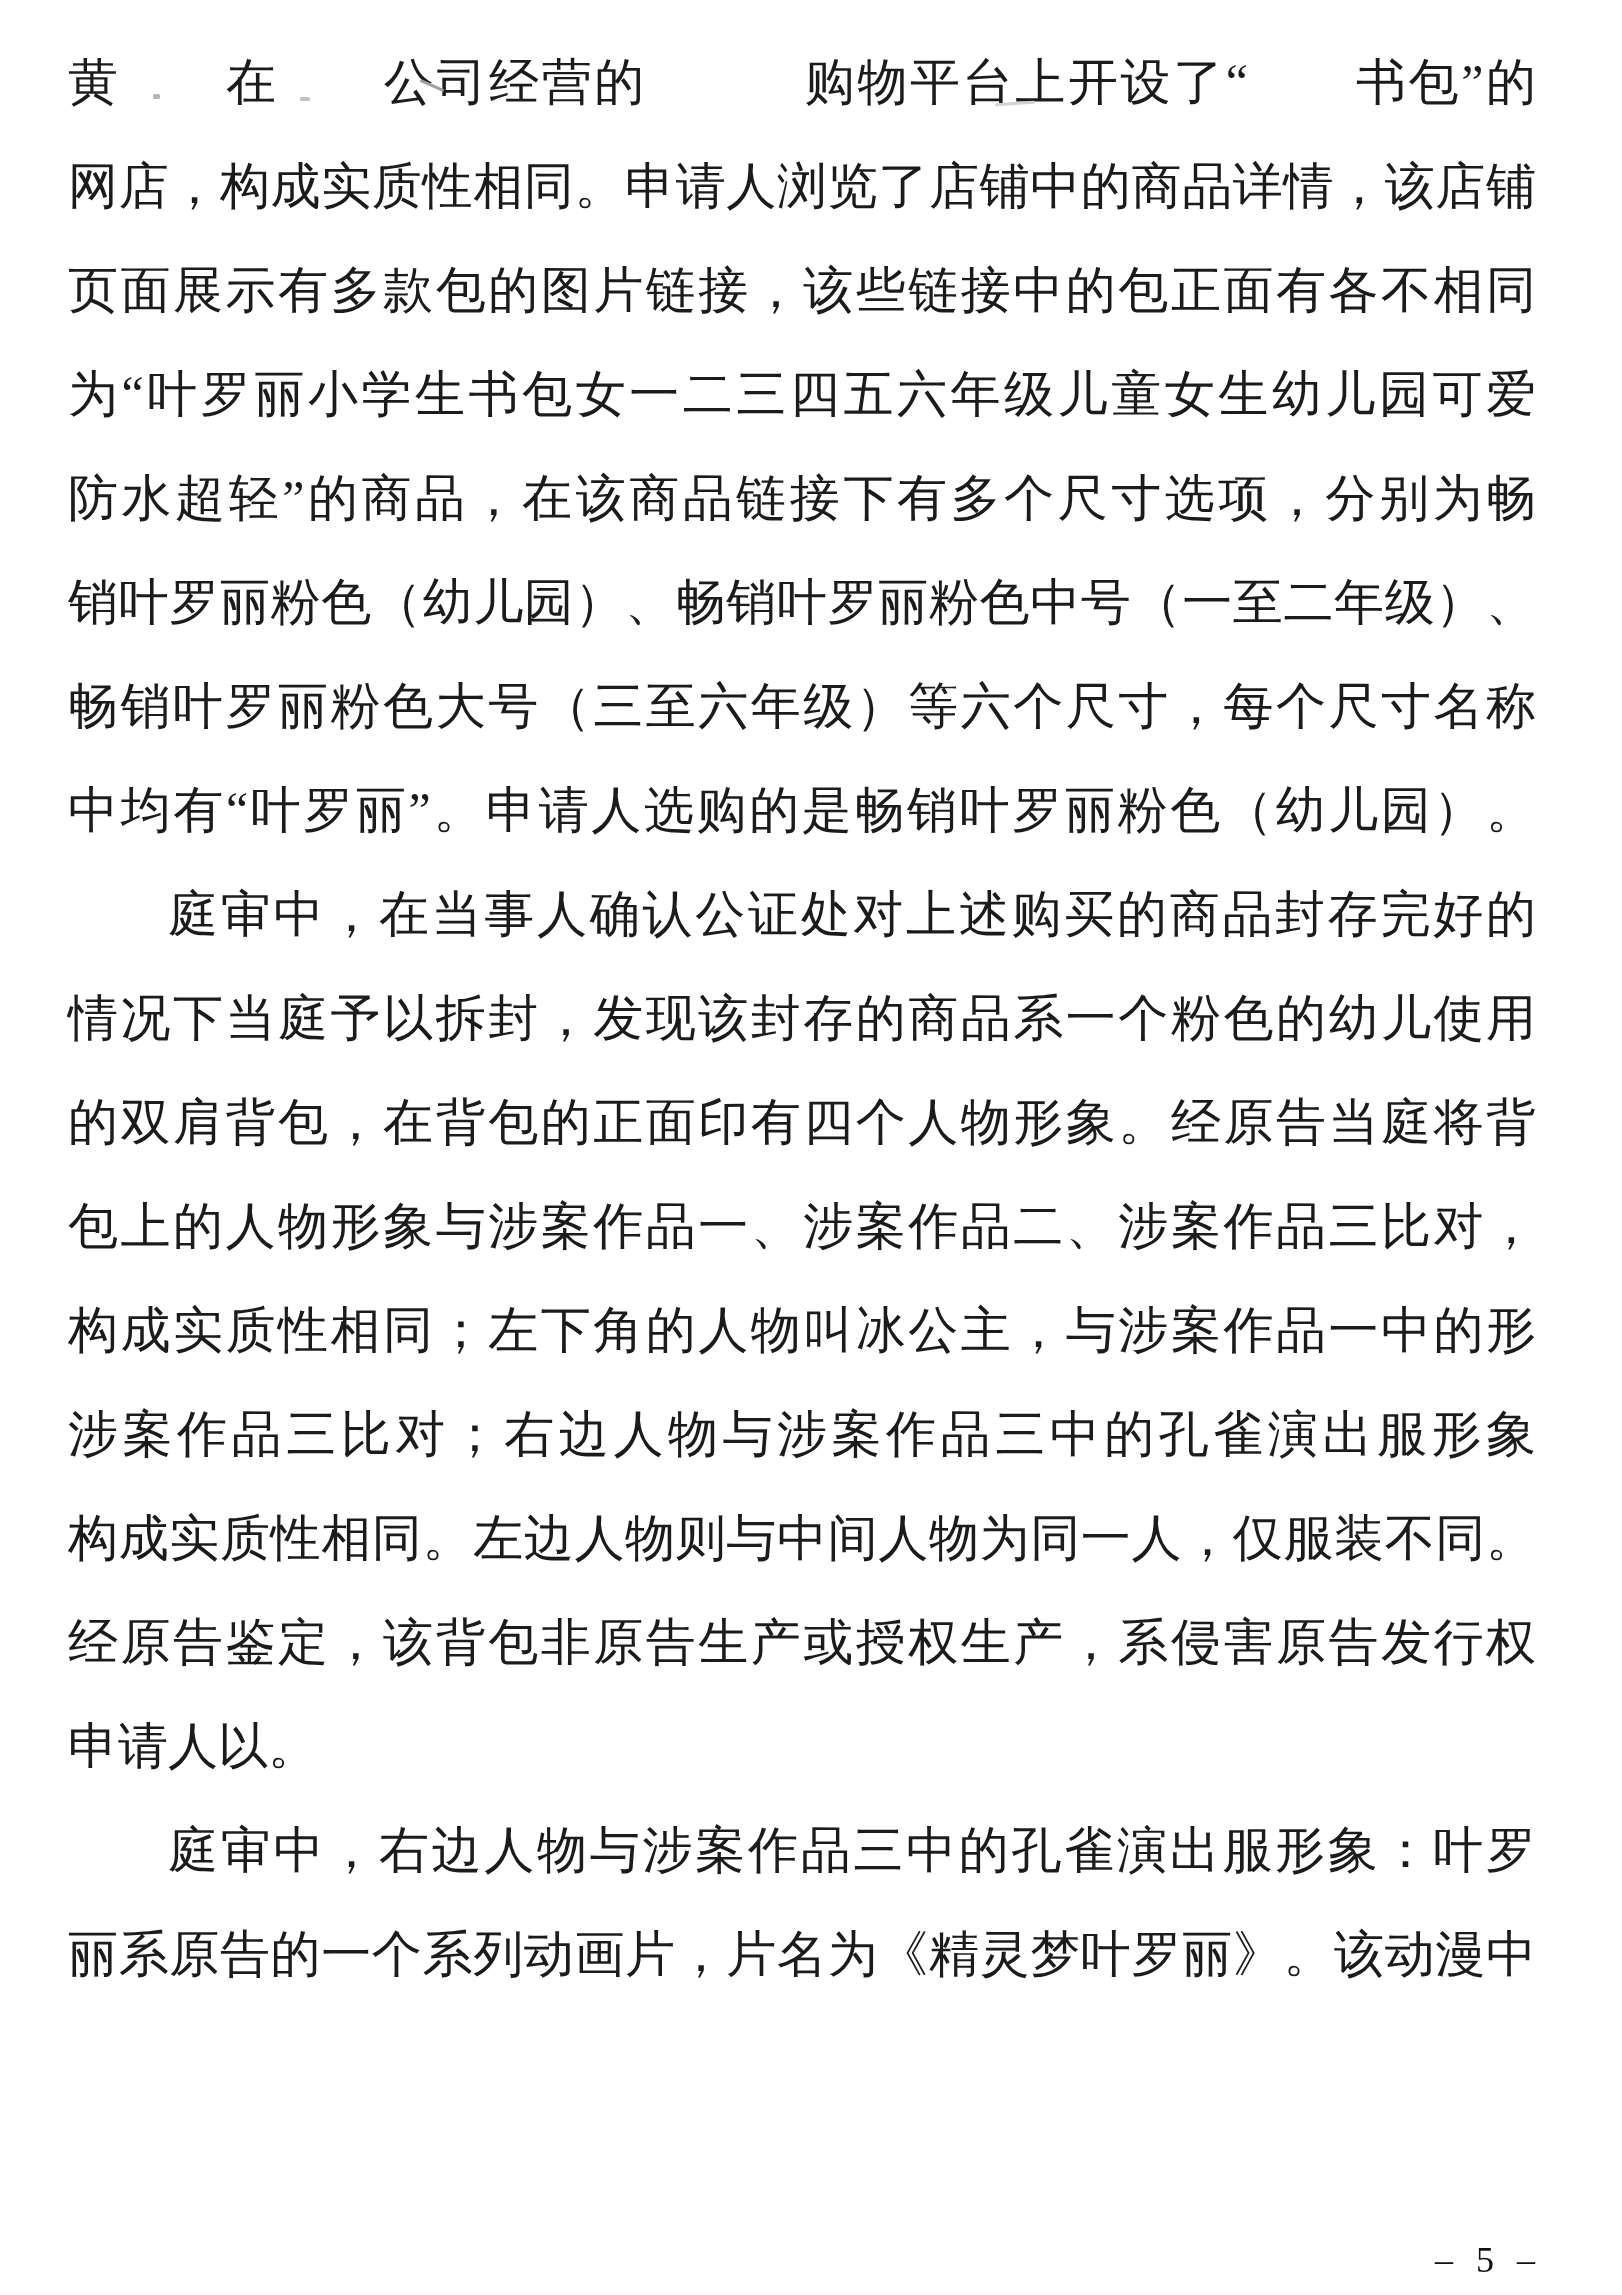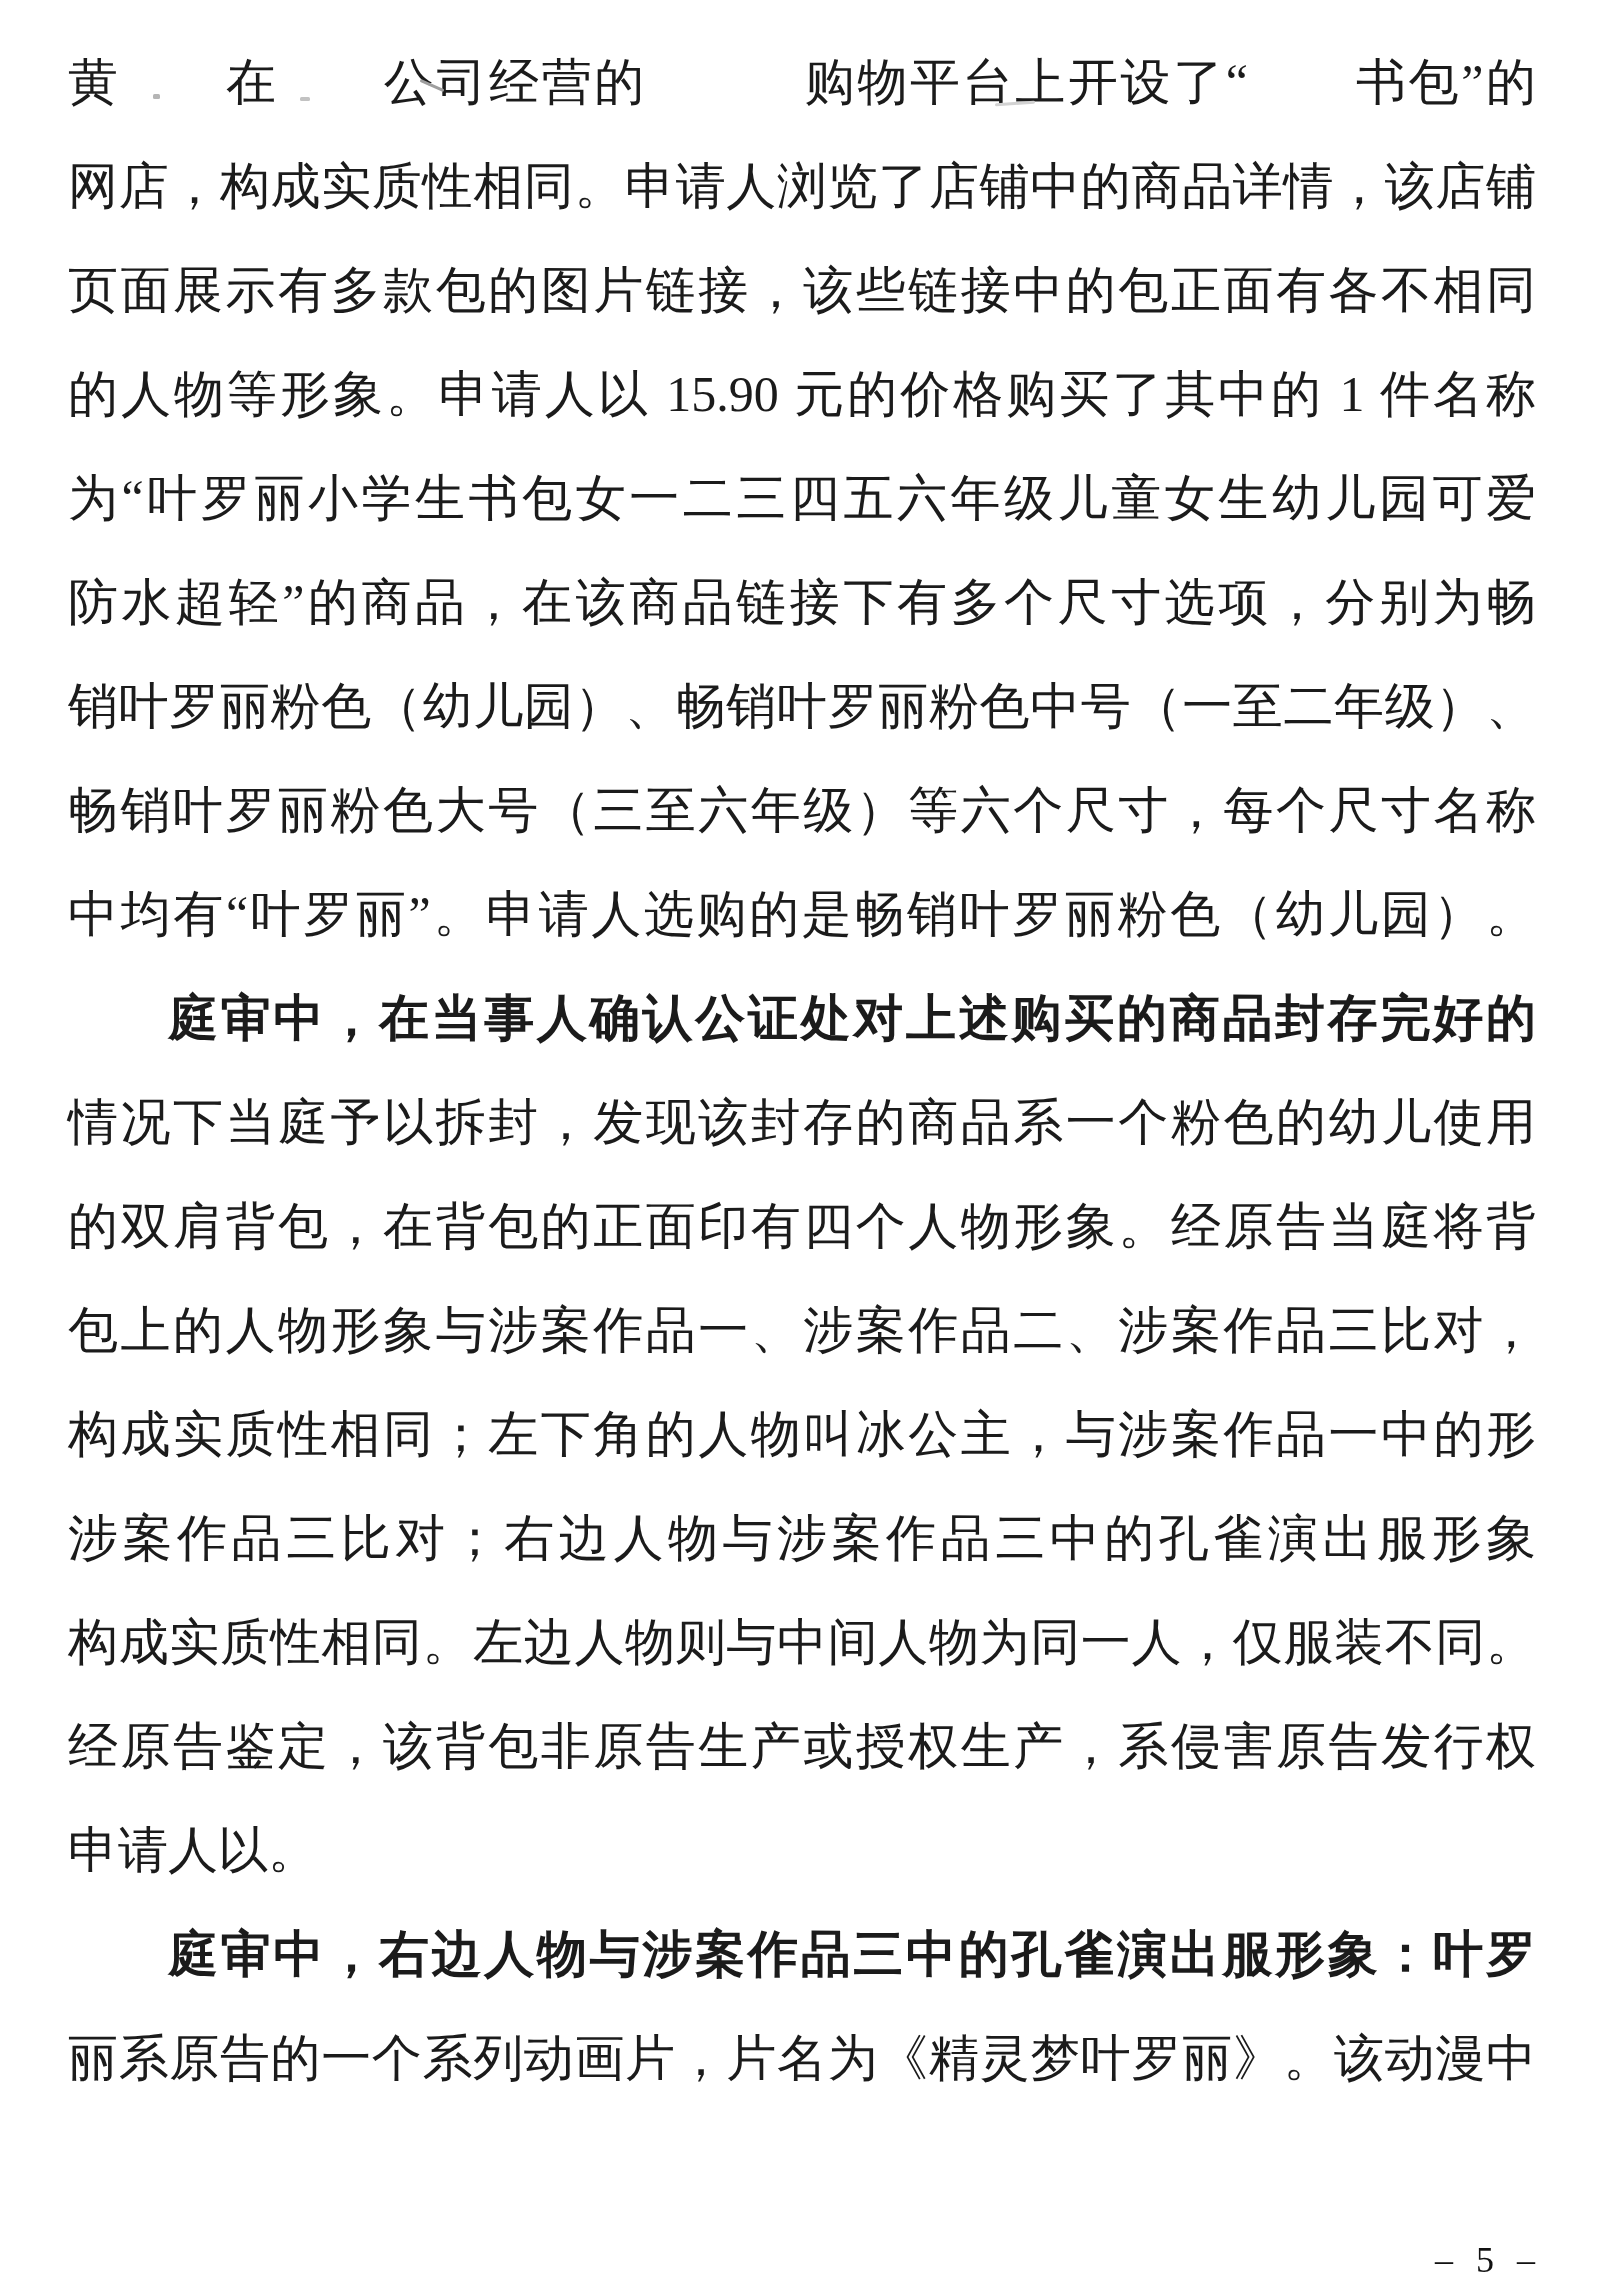--- a/index.html
+++ b/index.html
@@ -27,21 +27,20 @@
     line-height: 104px;
     font-size: 50px;
     color: #1b1b1b;
     text-align: justify;
     text-align-last: justify;
     white-space: normal;
     overflow: visible;
   }
   .line.indent {
     text-indent: 2em;
-    font-weight: bold;
   }
   .line.noflush {
     text-align-last: left;
   }
   .page-number {
     position: absolute;
     top: 2237px;
     right: 87px;
     height: 46px;
     line-height: 46px;
@@ -63,21 +62,20 @@
 </style>
 </head>
 <body>
 
 <div class="page">
 
   <div class="text-block">
     <div class="line">黄　　在　　公司经营的　　　购物平台上开设了“　　书包”的</div>
     <div class="line">网店，构成实质性相同。申请人浏览了店铺中的商品详情，该店铺</div>
     <div class="line">页面展示有多款包的图片链接，该些链接中的包正面有各不相同</div>
-    <div class="line">的人物等形象。申请人以 15.90 元的价格购买了其中的 1 件名称</div>
     <div class="line">为“叶罗丽小学生书包女一二三四五六年级儿童女生幼儿园可爱</div>
     <div class="line">防水超轻”的商品，在该商品链接下有多个尺寸选项，分别为畅</div>
     <div class="line">销叶罗丽粉色（幼儿园）、畅销叶罗丽粉色中号（一至二年级）、</div>
     <div class="line">畅销叶罗丽粉色大号（三至六年级）等六个尺寸，每个尺寸名称</div>
     <div class="line">中均有“叶罗丽”。申请人选购的是畅销叶罗丽粉色（幼儿园）。</div>
     <div class="line indent">庭审中，在当事人确认公证处对上述购买的商品封存完好的</div>
     <div class="line">情况下当庭予以拆封，发现该封存的商品系一个粉色的幼儿使用</div>
     <div class="line">的双肩背包，在背包的正面印有四个人物形象。经原告当庭将背</div>
     <div class="line">包上的人物形象与涉案作品一、涉案作品二、涉案作品三比对，</div>
     <div class="line">构成实质性相同；左下角的人物叫冰公主，与涉案作品一中的形</div>

